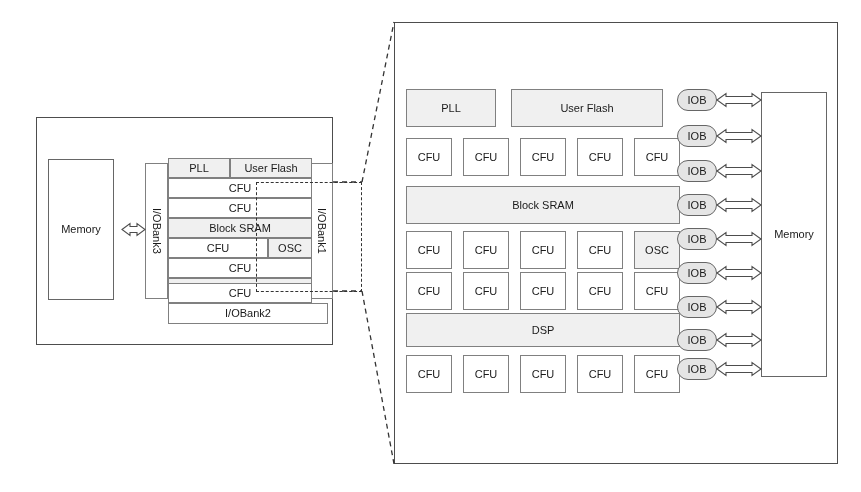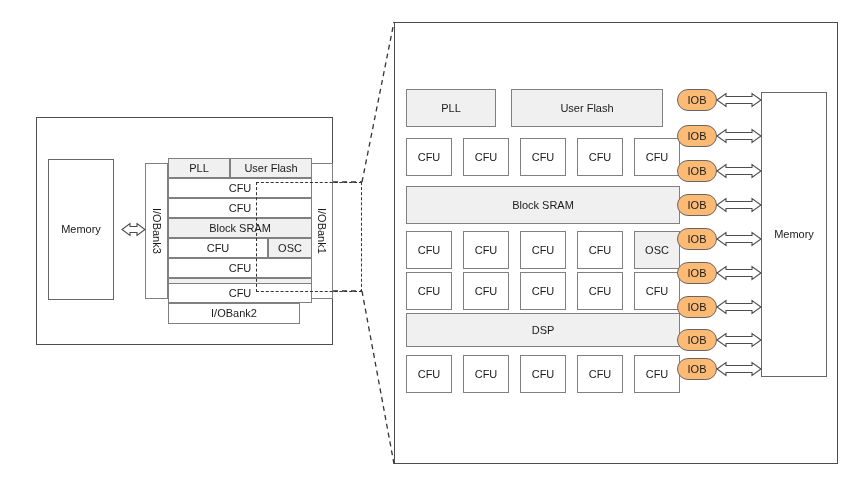--- a/index.html
+++ b/index.html
@@ -37,21 +37,21 @@
     background: #ffffff;
   }
   .thin {
     border: 1px solid #808080;
     background: #ffffff;
   }
   .fill-light {
     background: #f0f0f0;
   }
   .fill-grey {
-    background: #fdba74;
+    background: #e5e5e5;
     border-radius: 11px;
   }
   .vtext {
     writing-mode: vertical-rl;
     text-orientation: mixed;
   }
   .dashed-sel {
     position: absolute;
     box-sizing: border-box;
     border: 1.3px dashed #333333;
@@ -117,21 +117,21 @@
   </div>
 
   <div class="box thin fill-light" style="left:168px; top:278px; width:144px; height:20px;">
     <span>DSP</span>
   </div>
 
   <div class="box thin" style="left:168px; top:283px; width:144px; height:20px;">
     <span>CFU</span>
   </div>
 
-  <div class="box thin" style="left:168px; top:303px; width:132px; height:21px; border-color:#808080;">
+  <div class="box thin" style="left:168px; top:303px; width:160px; height:21px; border-color:#808080;">
     <span>I/OBank2</span>
   </div>
 
   <div class="dashed-sel" style="left:256px; top:182px; width:106px; height:110px;"></div>
 
   <div class="box panel" style="left:394px; top:22px; width:444px; height:442px;"></div>
 
   <div class="box thin fill-light" style="left:406px; top:89px; width:90px; height:38px;">
     <span>PLL</span>
   </div>

